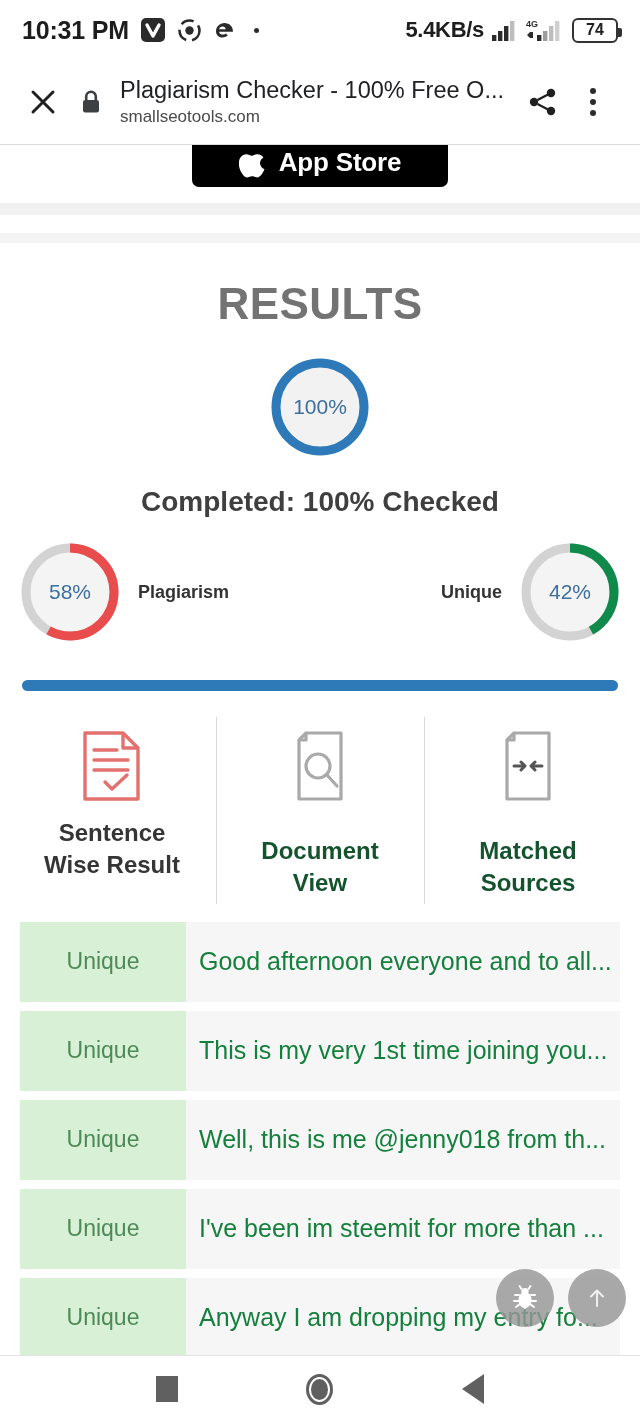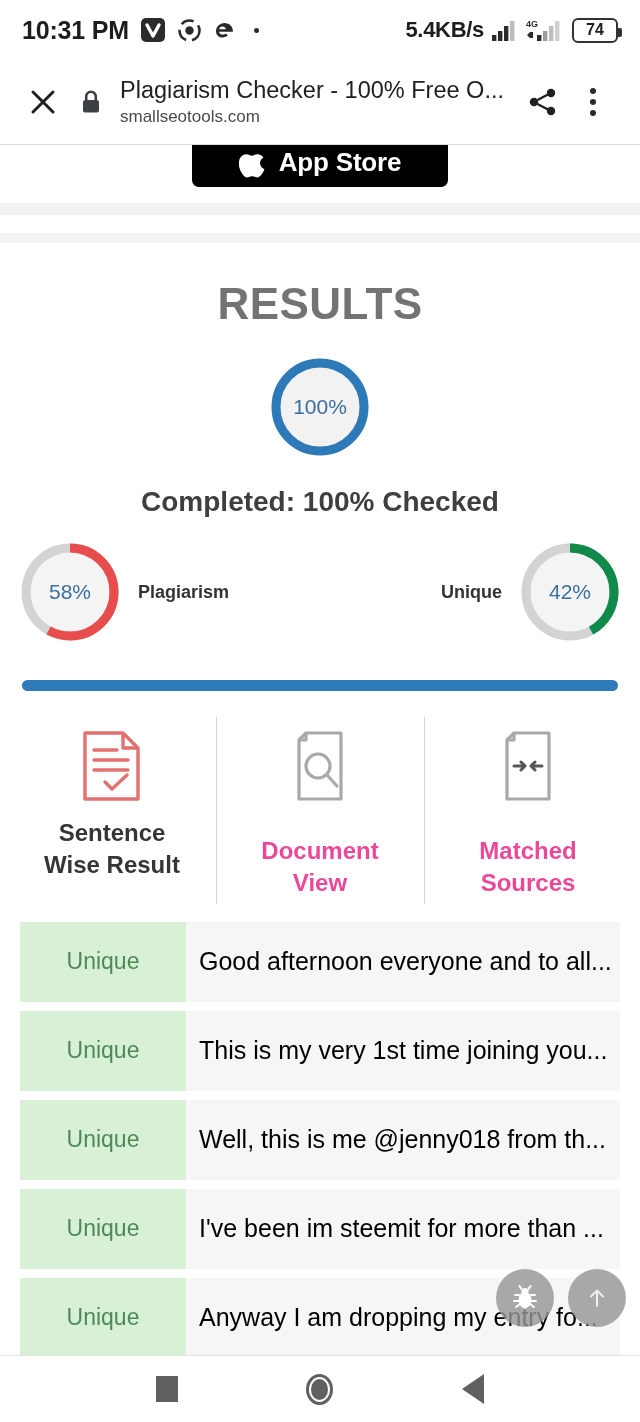--- a/index.html
+++ b/index.html
@@ -97,36 +97,36 @@
 
   
   .tabs { display: flex; margin-top: 22px; padding: 0 8px 14px 8px; }
   .tab { flex: 1; display:flex; flex-direction:column; align-items:center; padding: 16px 4px 8px 4px; position: relative; }
   .tab + .tab::before {
     content:""; position:absolute; left:0; top:4px; bottom:4px; width:1px; background:#d8d8d8;
   }
   .tab-icon { height: 74px; display:flex; align-items:center; justify-content:center; }
   .tab-label { margin-top: 14px; text-align:center; font-size: 24px; font-weight: 700; line-height: 1.35; }
   .tab-label.active { color: #353535; }
-  .tab-label.inactive { color: #ec4899; margin-top: 32px; }
+  .tab-label.inactive { color: #14532d; margin-top: 32px; }
 
   
   .rows { padding: 0 20px; flex: 1; overflow: hidden; }
   .srow { display:flex; height: 80px; margin-bottom: 9px; align-items: stretch; }
   .srow-badge {
     width: 166px; flex: 0 0 166px; background: #d8f0d5;
     display:flex; align-items:center; justify-content:center;
   }
   .srow-badge span { font-size: 23px; color: #4d8a57; }
   .srow-text {
     flex: 1; background: #f6f6f6; display:flex; align-items:center;
     padding-left: 13px; overflow:hidden;
   }
   .srow-text span {
-    font-size: 25px; color: #000000; white-space: nowrap; overflow: hidden;
+    font-size: 25px; color: #15803d; white-space: nowrap; overflow: hidden;
   }
 
   
   .fabs { position: absolute; right: 14px; bottom: 28px; display:flex; gap: 14px; align-items:center; }
   .fab {
     width: 58px; height: 58px; border-radius: 50%;
     background: rgba(150,150,150,0.82);
     display:flex; align-items:center; justify-content:center;
   }
 

